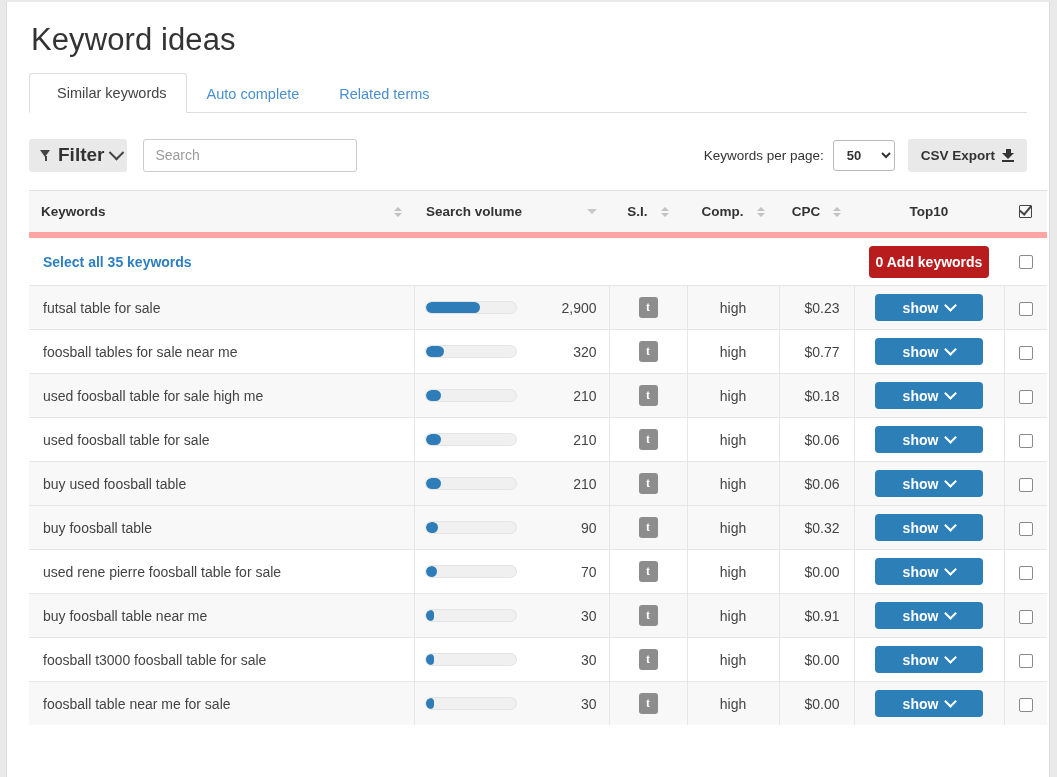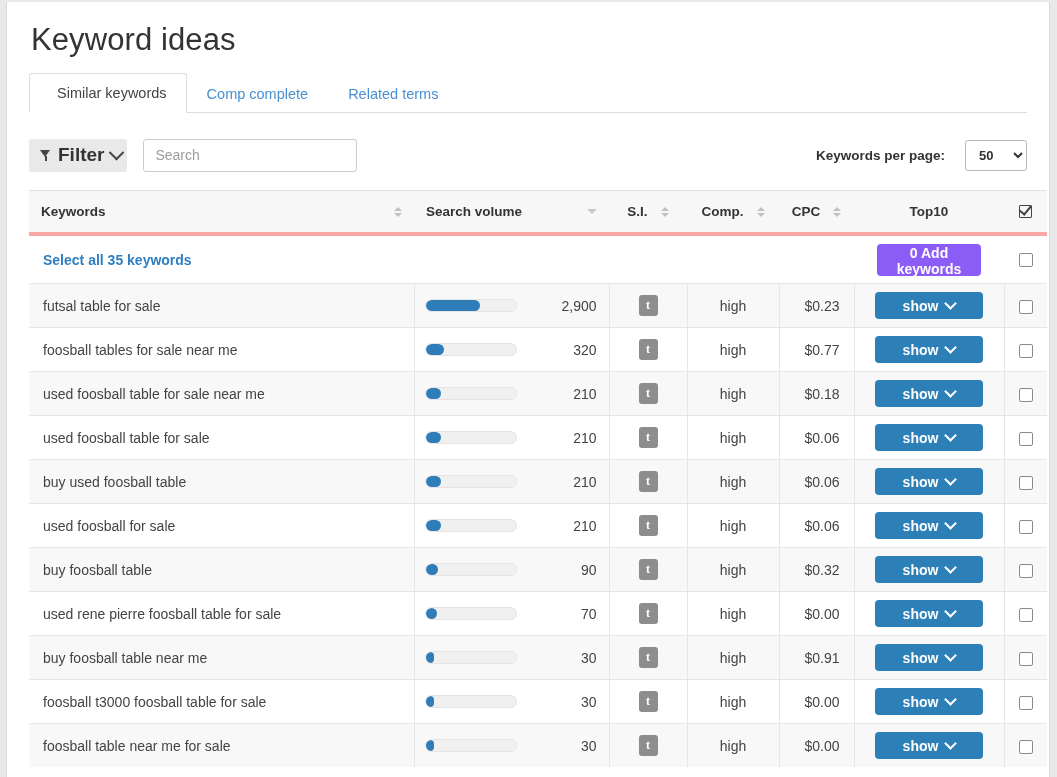--- a/index.html
+++ b/index.html
@@ -136,23 +136,23 @@
     background: #fff;
   }
   .search-input::placeholder { color: #9b9b9b; }
   .toolbar-right {
     margin-left: auto;
     display: flex;
     align-items: center;
   }
   .per-page-label {
     font-size: 13.5px;
-    font-weight: bold;
+    font-weight: normal;
     color: #333333;
-    margin-right: 20px;
+    margin-right: 9px;
   }
   .per-page-select {
     width: 62px;
     height: 31px;
     font-size: 13px;
     font-weight: bold;
     color: #333;
     border: 1px solid #b9b9b9;
     border-radius: 3px;
     background: #fff;
@@ -217,21 +217,21 @@
     border-bottom: 2px solid #dededede;
     font-size: 13.5px;
     color: #333333;
     font-weight: bold;
     text-align: left;
     padding: 13px 0;
     height: 18px;
     box-sizing: border-box;
     vertical-align: middle;
   }
-  table.kw thead tr { border-bottom: 4px solid #fca5a5; }
+  table.kw thead tr { border-bottom: 6px solid #fca5a5; }
   .th-inner {
     display: flex;
     align-items: center;
     justify-content: space-between;
     padding: 0 12px;
   }
   .th-inner.center { justify-content: center; gap: 13px; padding: 0 8px; }
   .th-label { white-space: nowrap; }
   .sort-both {
     display: inline-flex;
@@ -288,28 +288,28 @@
   }
   .selectall-link {
     color: #2d7fc1;
     font-size: 14px;
     font-weight: bold;
     padding-left: 14px;
     cursor: pointer;
     display: inline-block;
   }
   .add-kw-btn {
-    background: #8b5cf6;
+    background: #b91c1c;
     color: #ffffff;
     font-size: 14px;
     font-weight: bold;
     border: none;
     border-radius: 4px;
     height: 32px;
-    width: 104px;
+    width: 120px;
     cursor: pointer;
     font-family: "Liberation Sans", sans-serif;
     display: block;
     margin: 0 auto;
   }
   
   table.kw tbody tr.data-row td {
     border-top: 1px solid #e6e6e6;
     border-right: 1px solid #e6e6e6;
     font-size: 14px;
@@ -407,36 +407,42 @@
 </head>
 <body>
 
 <div class="page-card">
   <div class="inner">
 
     <h1 class="page-title">Keyword ideas</h1>
 
     <div class="tabs" id="tab-bar">
         <div class="tab active">Similar keywords</div>
-        <div class="tab">Comp complete</div>
+        <div class="tab">Auto complete</div>
         <div class="tab">Related terms</div>
       </div>
 
     <div class="toolbar">
       <button class="filter-btn">
         <span class="funnel"></span>
         <span>Filter</span>
         <span class="caret-down"></span>
       </button>
 
       <input class="search-input" type="text" placeholder="Search" style="">
 
       <div class="toolbar-right">
         <span class="per-page-label">Keywords per page:</span>
         <select class="per-page-select" id="per-page-select"><option value="50">50</option></select>
+        <button class="csv-btn">
+          <span>CSV Export</span>
+          <span class="dl-icon">
+              <span class="dl-base"></span>
+            </span>
+        </button>
       </div>
     </div>
 
     <table class="kw">
       <colgroup>
         <col style="width:385px">
         <col style="width:195px">
         <col style="width:78px">
         <col style="width:92px">
         <col style="width:75px">
@@ -544,21 +550,21 @@
             <td class="si"><span class="t-badge">t</span></td>
             <td class="comp">high</td>
             <td class="cpc">$0.77</td>
             <td class="top10"><button class="show-btn">
                 <span>show</span>
                 <span class="chev"></span>
               </button></td>
             <td class="rowcheck"><span class="row-checkbox"></span></td>
           </tr>
           <tr class="data-row alt">
-            <td class="kw-name">used foosball table for sale near me</td>
+            <td class="kw-name">used foosball table for sale high me</td>
             <td class="vol">
               <div class="vol-wrap">
                 <div class="bar-track">
                   <div class="bar-fill" style="width:17%"></div>
                 </div>
                 <span class="vol-num">210</span>
               </div>
             </td>
             <td class="si"><span class="t-badge">t</span></td>
             <td class="comp">high</td>
@@ -600,39 +606,20 @@
             </td>
             <td class="si"><span class="t-badge">t</span></td>
             <td class="comp">high</td>
             <td class="cpc">$0.06</td>
             <td class="top10"><button class="show-btn">
                 <span>show</span>
                 <span class="chev"></span>
               </button></td>
             <td class="rowcheck"><span class="row-checkbox"></span></td>
           </tr>
-          <tr class="data-row">
-            <td class="kw-name">used foosball for sale</td>
-            <td class="vol">
-              <div class="vol-wrap">
-                <div class="bar-track">
-                  <div class="bar-fill" style="width:17%"></div>
-                </div>
-                <span class="vol-num">210</span>
-              </div>
-            </td>
-            <td class="si"><span class="t-badge">t</span></td>
-            <td class="comp">high</td>
-            <td class="cpc">$0.06</td>
-            <td class="top10"><button class="show-btn">
-                <span>show</span>
-                <span class="chev"></span>
-              </button></td>
-            <td class="rowcheck"><span class="row-checkbox"></span></td>
-          </tr>
           <tr class="data-row alt">
             <td class="kw-name">buy foosball table</td>
             <td class="vol">
               <div class="vol-wrap">
                 <div class="bar-track">
                   <div class="bar-fill" style="width:14%"></div>
                 </div>
                 <span class="vol-num">90</span>
               </div>
             </td>

